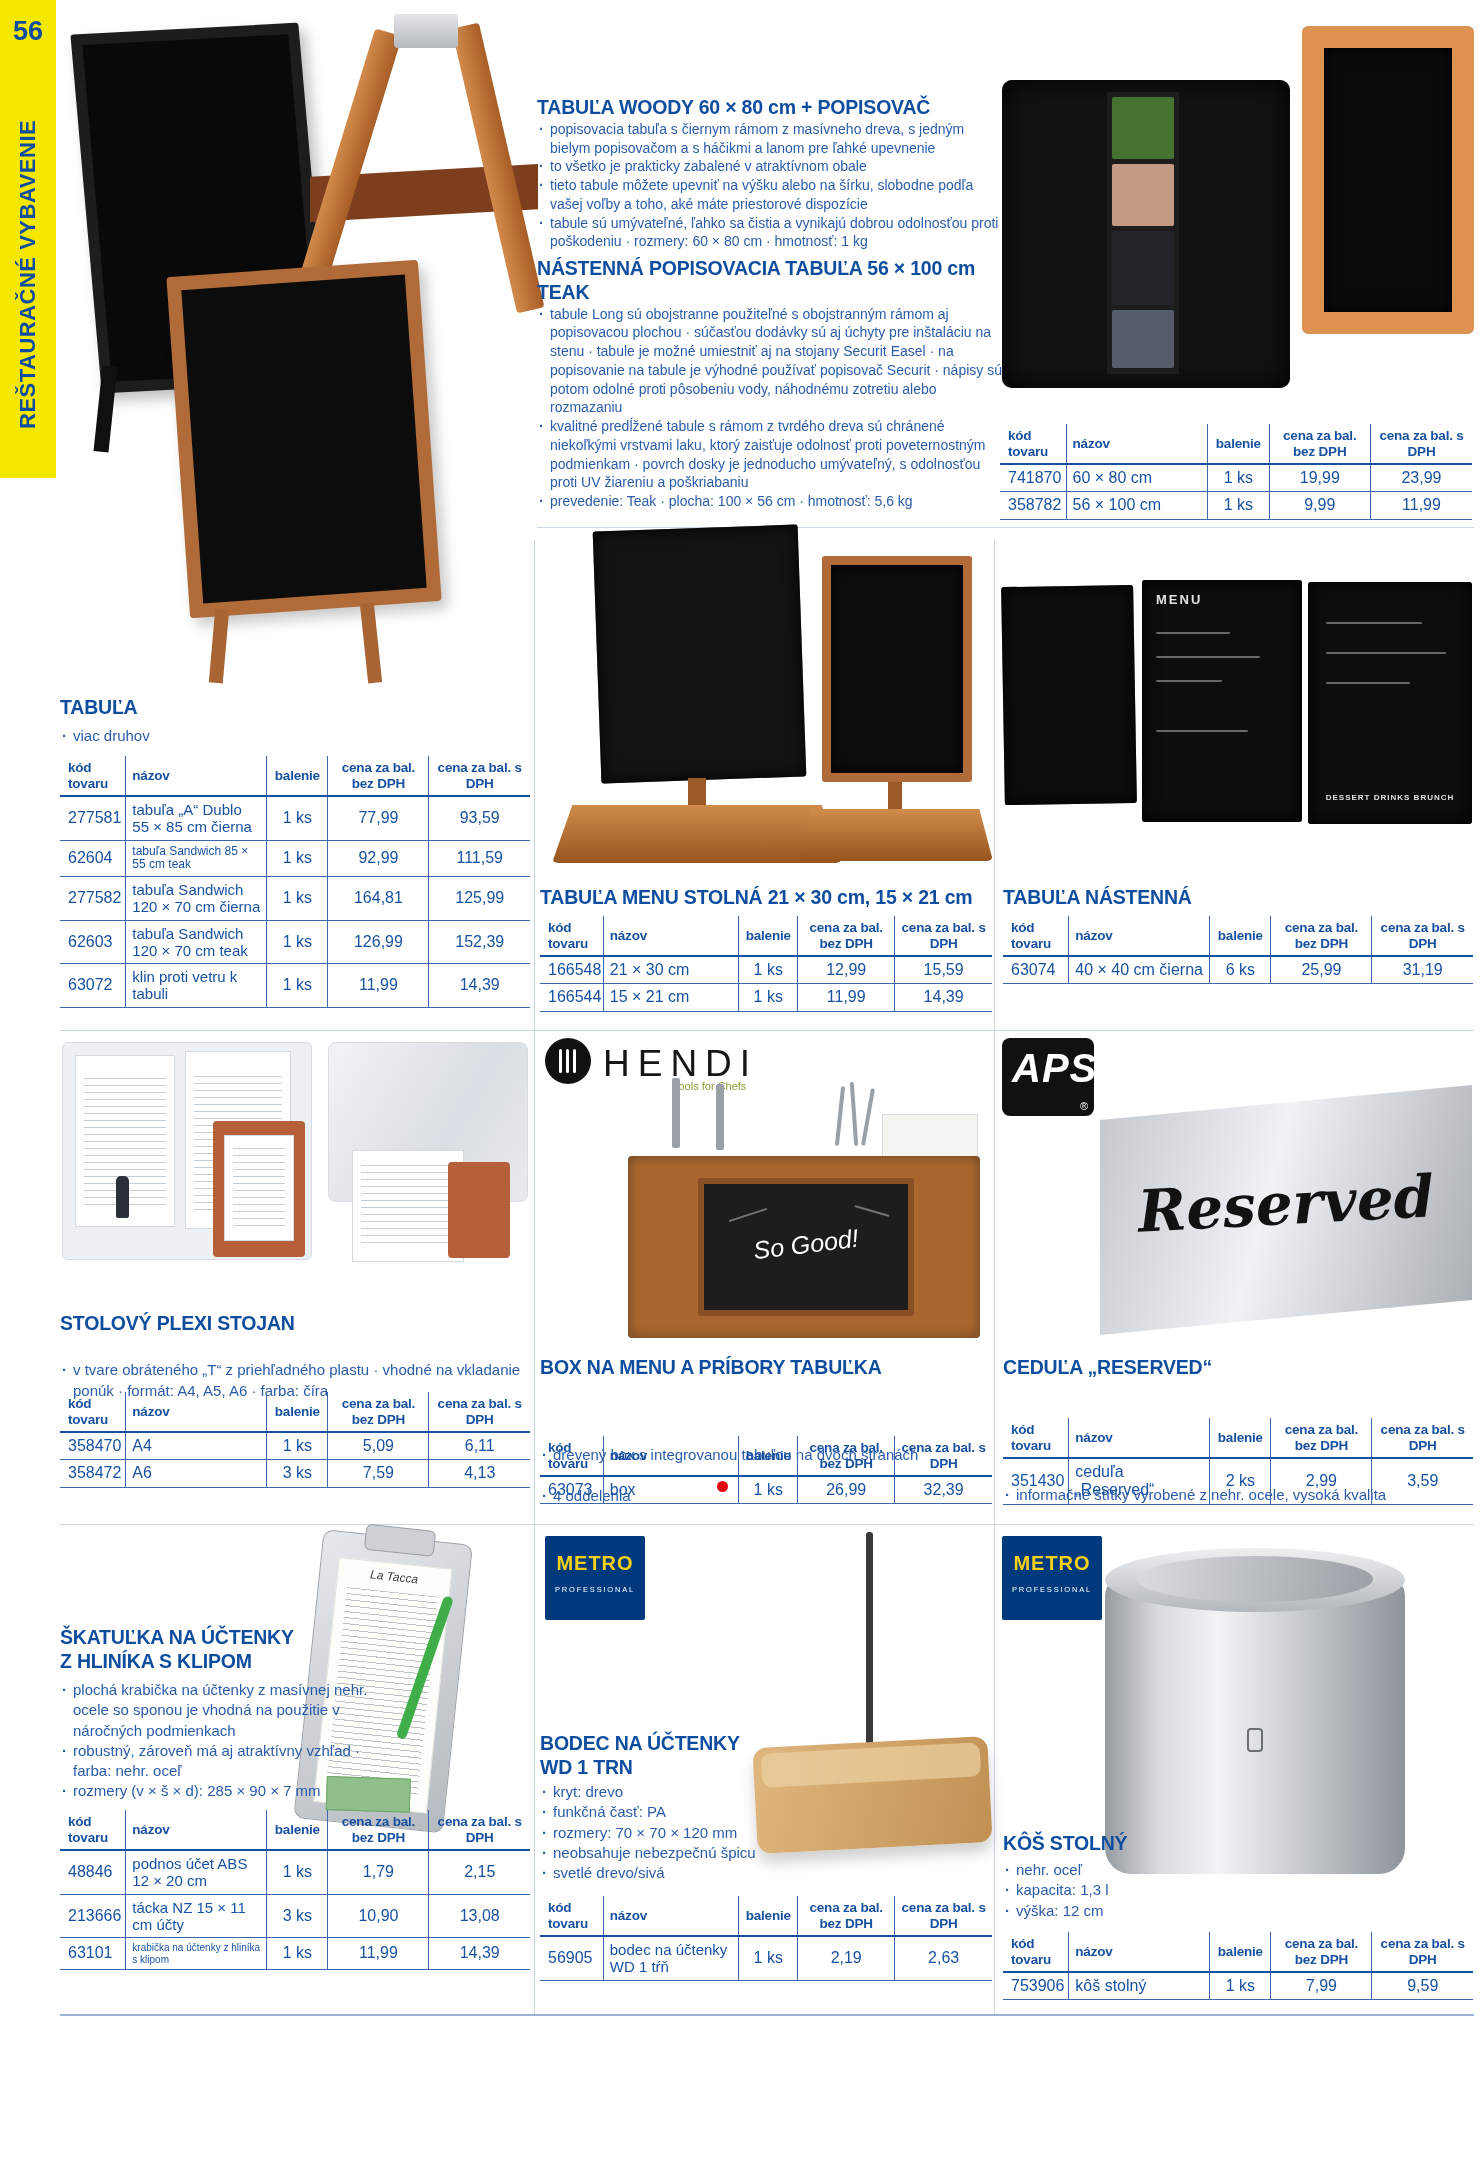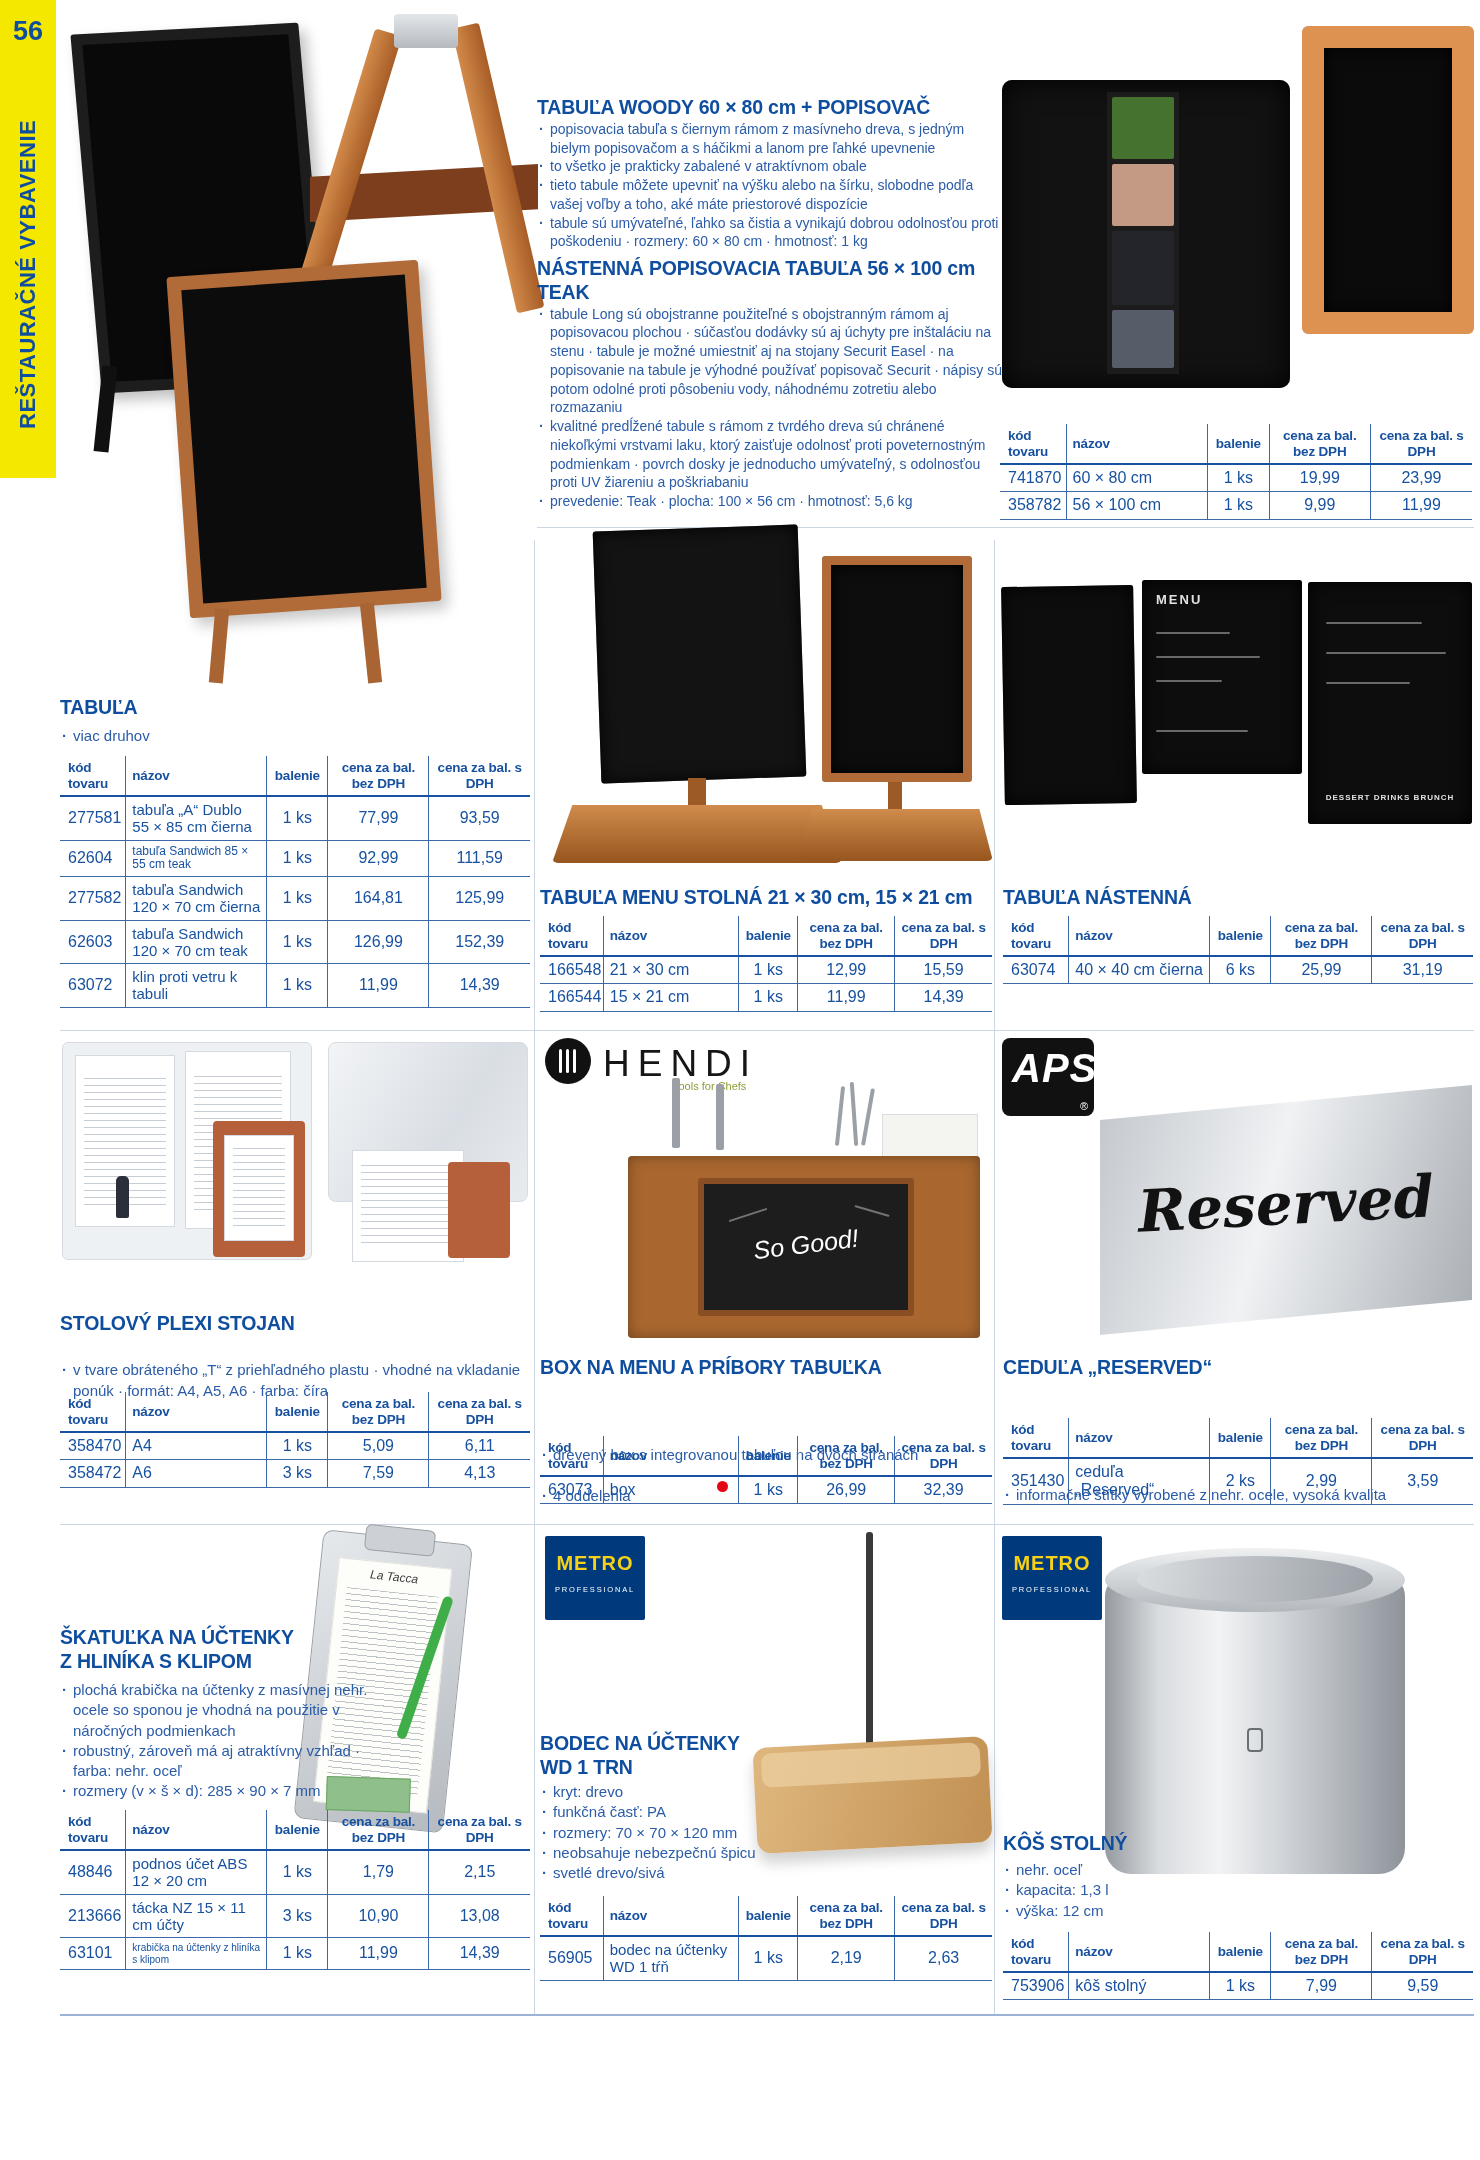--- a/index.html
+++ b/index.html
@@ -218,21 +218,21 @@
   <div class="st-post" style="left:136px;top:250px;width:18px;height:32px"></div>
   <div class="st-base" style="left:0;width:290px;height:58px"></div>
 </div>
 <div class="ph" style="left:798px;top:556px;width:195px;height:305px">
   <div class="st-panel framed" style="left:24px;top:0;width:150px;height:226px"></div>
   <div class="st-post" style="left:90px;top:226px;width:14px;height:28px"></div>
   <div class="st-base" style="left:0;width:195px;height:52px"></div>
 </div>
 
 <div class="ph cb" style="left:1003px;top:586px;width:132px;height:218px;transform:rotate(-1deg)"></div>
-<div class="ph cb" style="left:1142px;top:580px;width:160px;height:194px">
+<div class="ph cb" style="left:1142px;top:580px;width:160px;height:242px">
   <span class="chk-txt" style="left:14px;top:12px;font-size:13px">MENU</span>
   <div class="chk" style="left:14px;top:52px;width:74px"></div>
   <div class="chk" style="left:14px;top:76px;width:104px"></div>
   <div class="chk" style="left:14px;top:100px;width:66px"></div>
   <div class="chk" style="left:14px;top:150px;width:92px"></div>
 </div>
 <div class="ph cb" style="left:1308px;top:582px;width:164px;height:242px">
   <div class="chk" style="left:18px;top:40px;width:96px"></div>
   <div class="chk" style="left:18px;top:70px;width:120px"></div>
   <div class="chk" style="left:18px;top:100px;width:84px"></div>

